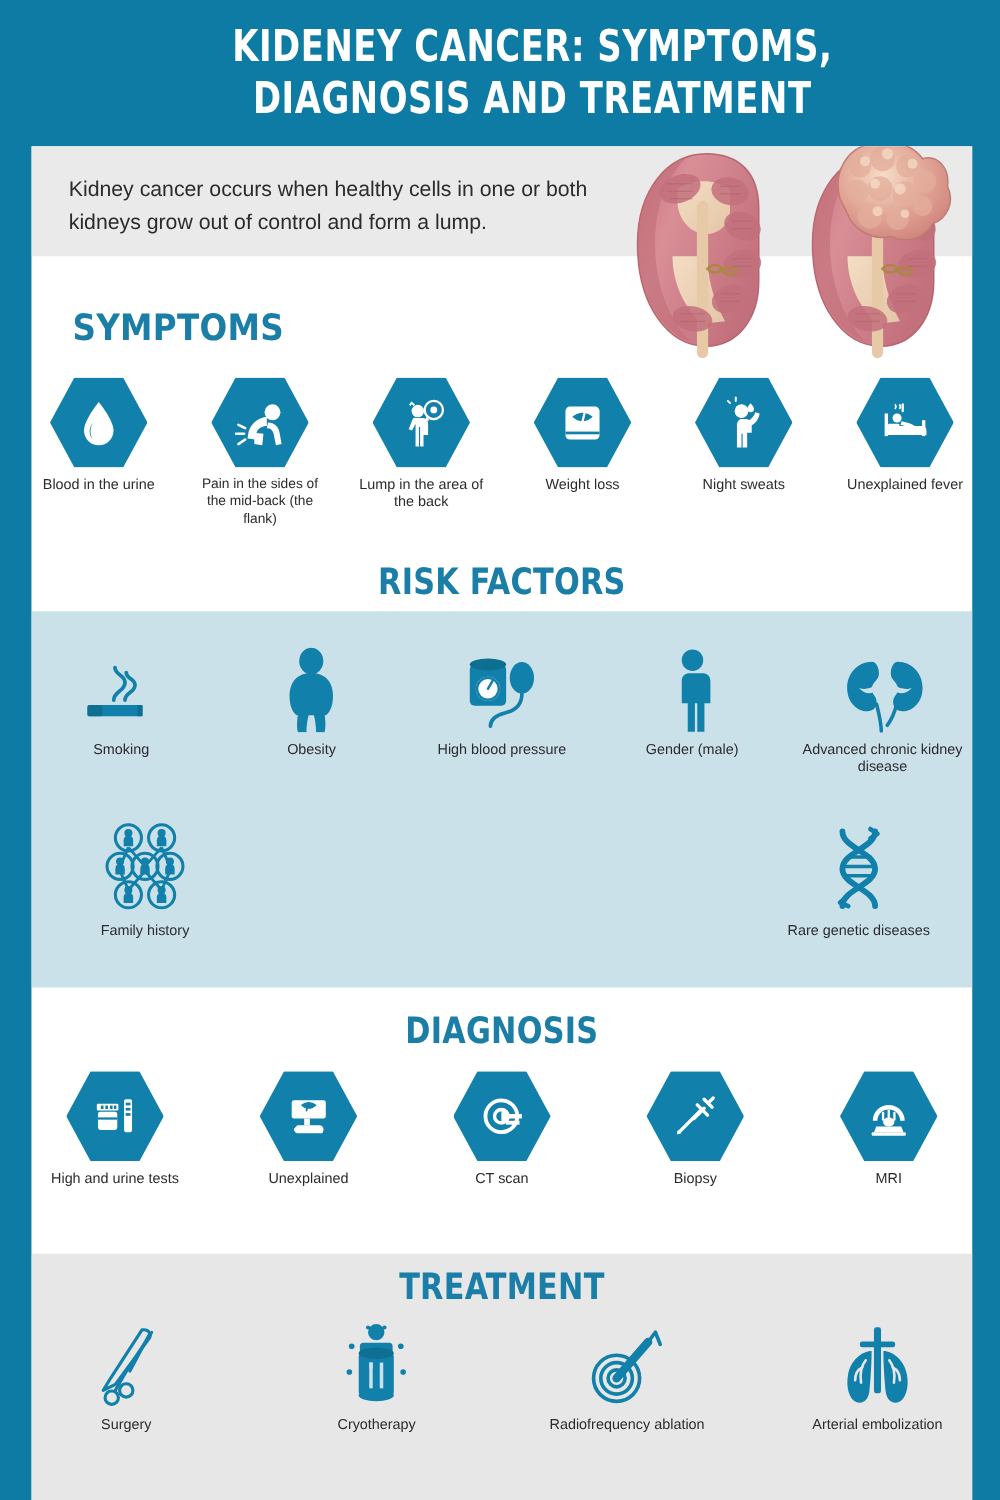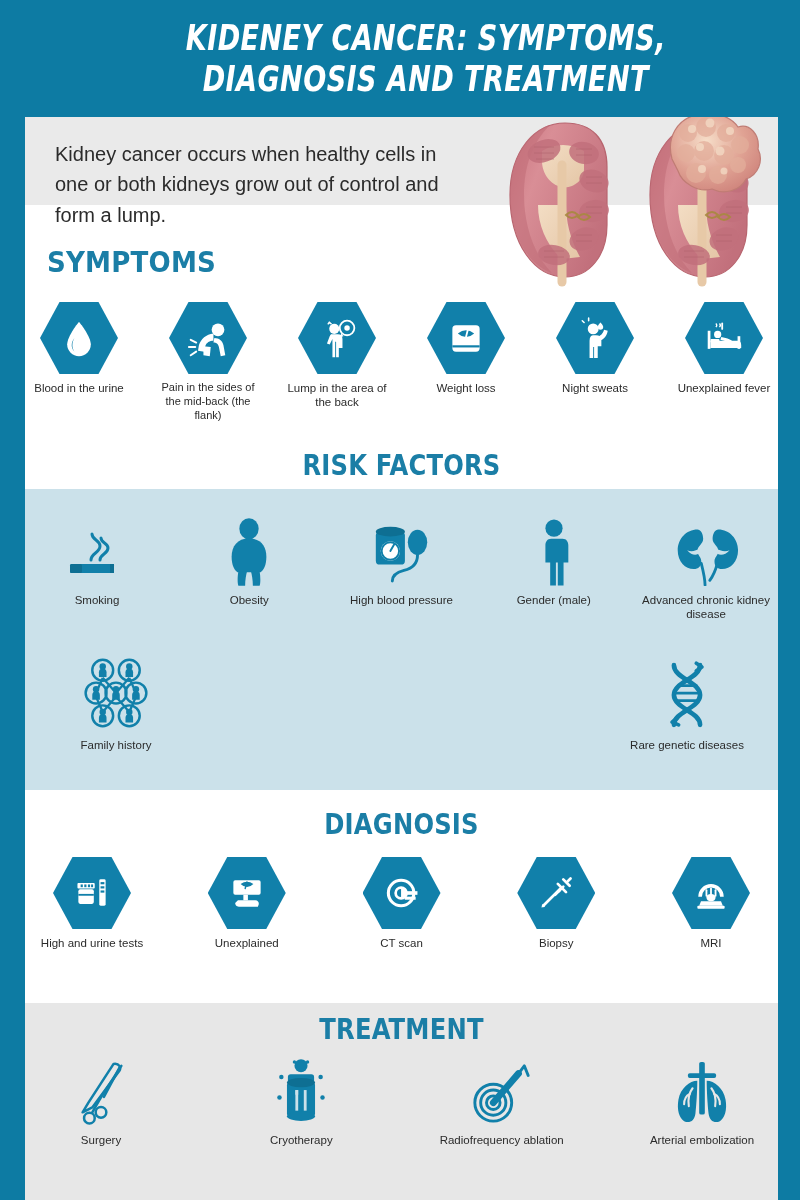--- a/index.html
+++ b/index.html
@@ -17,21 +17,21 @@
   }
   
   .rail { position: absolute; top: 0; bottom: 0; width: 25px; background: #0d7ba3; z-index: 5; }
   .rail.left { left: 0; }
   .rail.right { right: 0; width: 22px; }
 
   
   #header {
     position: absolute; left: 0; top: 0; width: 800px; height: 117px;
     background: #0d7ba3;
-    display: flex; align-items: center; justify-content: center; font-style: italic;
+    display: flex; align-items: center; justify-content: center;
   }
   #header-title {
     color: #ffffff;
     font-family: "Liberation Sans Narrow", "DejaVu Sans Condensed", "Liberation Sans", sans-serif;
     font-weight: bold;
     font-size: 35px;
     line-height: 1.16;
     letter-spacing: 0.5px;
     text-align: center;
     text-transform: uppercase;
@@ -49,35 +49,35 @@
 
   
   .band { position: absolute; left: 0; width: 753px; }
   .band.intro  { top: 0;   height: 88px;  background: #eaeaea; }
   .band.risk   { top: 372px; height: 301px; background: #cbe1ea; }
   .band.treat  { top: 886px; height: 197px; background: #e7e7e7; }
 
   
   #intro-text {
     position: absolute; left: 30px; top: 22px; width: 420px;
-    font-size: 20px; line-height: 1.52; color: #2b2b2b;
+    font-size: 17px; line-height: 1.52; color: #2b2b2b;
   }
   #kidney-art {
     position: absolute; left: 455px; top: -10px; width: 290px; height: 185px;
   }
 
   
   .sec-title {
     position: absolute; width: 753px; text-align: center;
     color: #1b7ea6; font-weight: bold;
     font-family: "Liberation Sans Narrow", "DejaVu Sans Condensed", "Liberation Sans", sans-serif;
     font-size: 29px; letter-spacing: 0.2px;
     transform: scaleX(0.93); transform-origin: center;
   }
-  #title-symptoms { top: 128px; text-align: left; padding-left: 22px; transform: none; }
+  #title-symptoms { top: 128px; text-align: left; padding-left: 33px; transform: none; }
   #title-risk     { top: 331px; }
   #title-diag     { top: 690px; }
   #title-treat    { top: 895px; }
 
   
   .row { position: absolute; display: flex; justify-content: space-between; width: 753px; }
   .cell { text-align: center; }
   .cell .label {
     font-size: 11.5px; line-height: 1.25; color: #2b2b2b; margin-top: 7px;
   }

